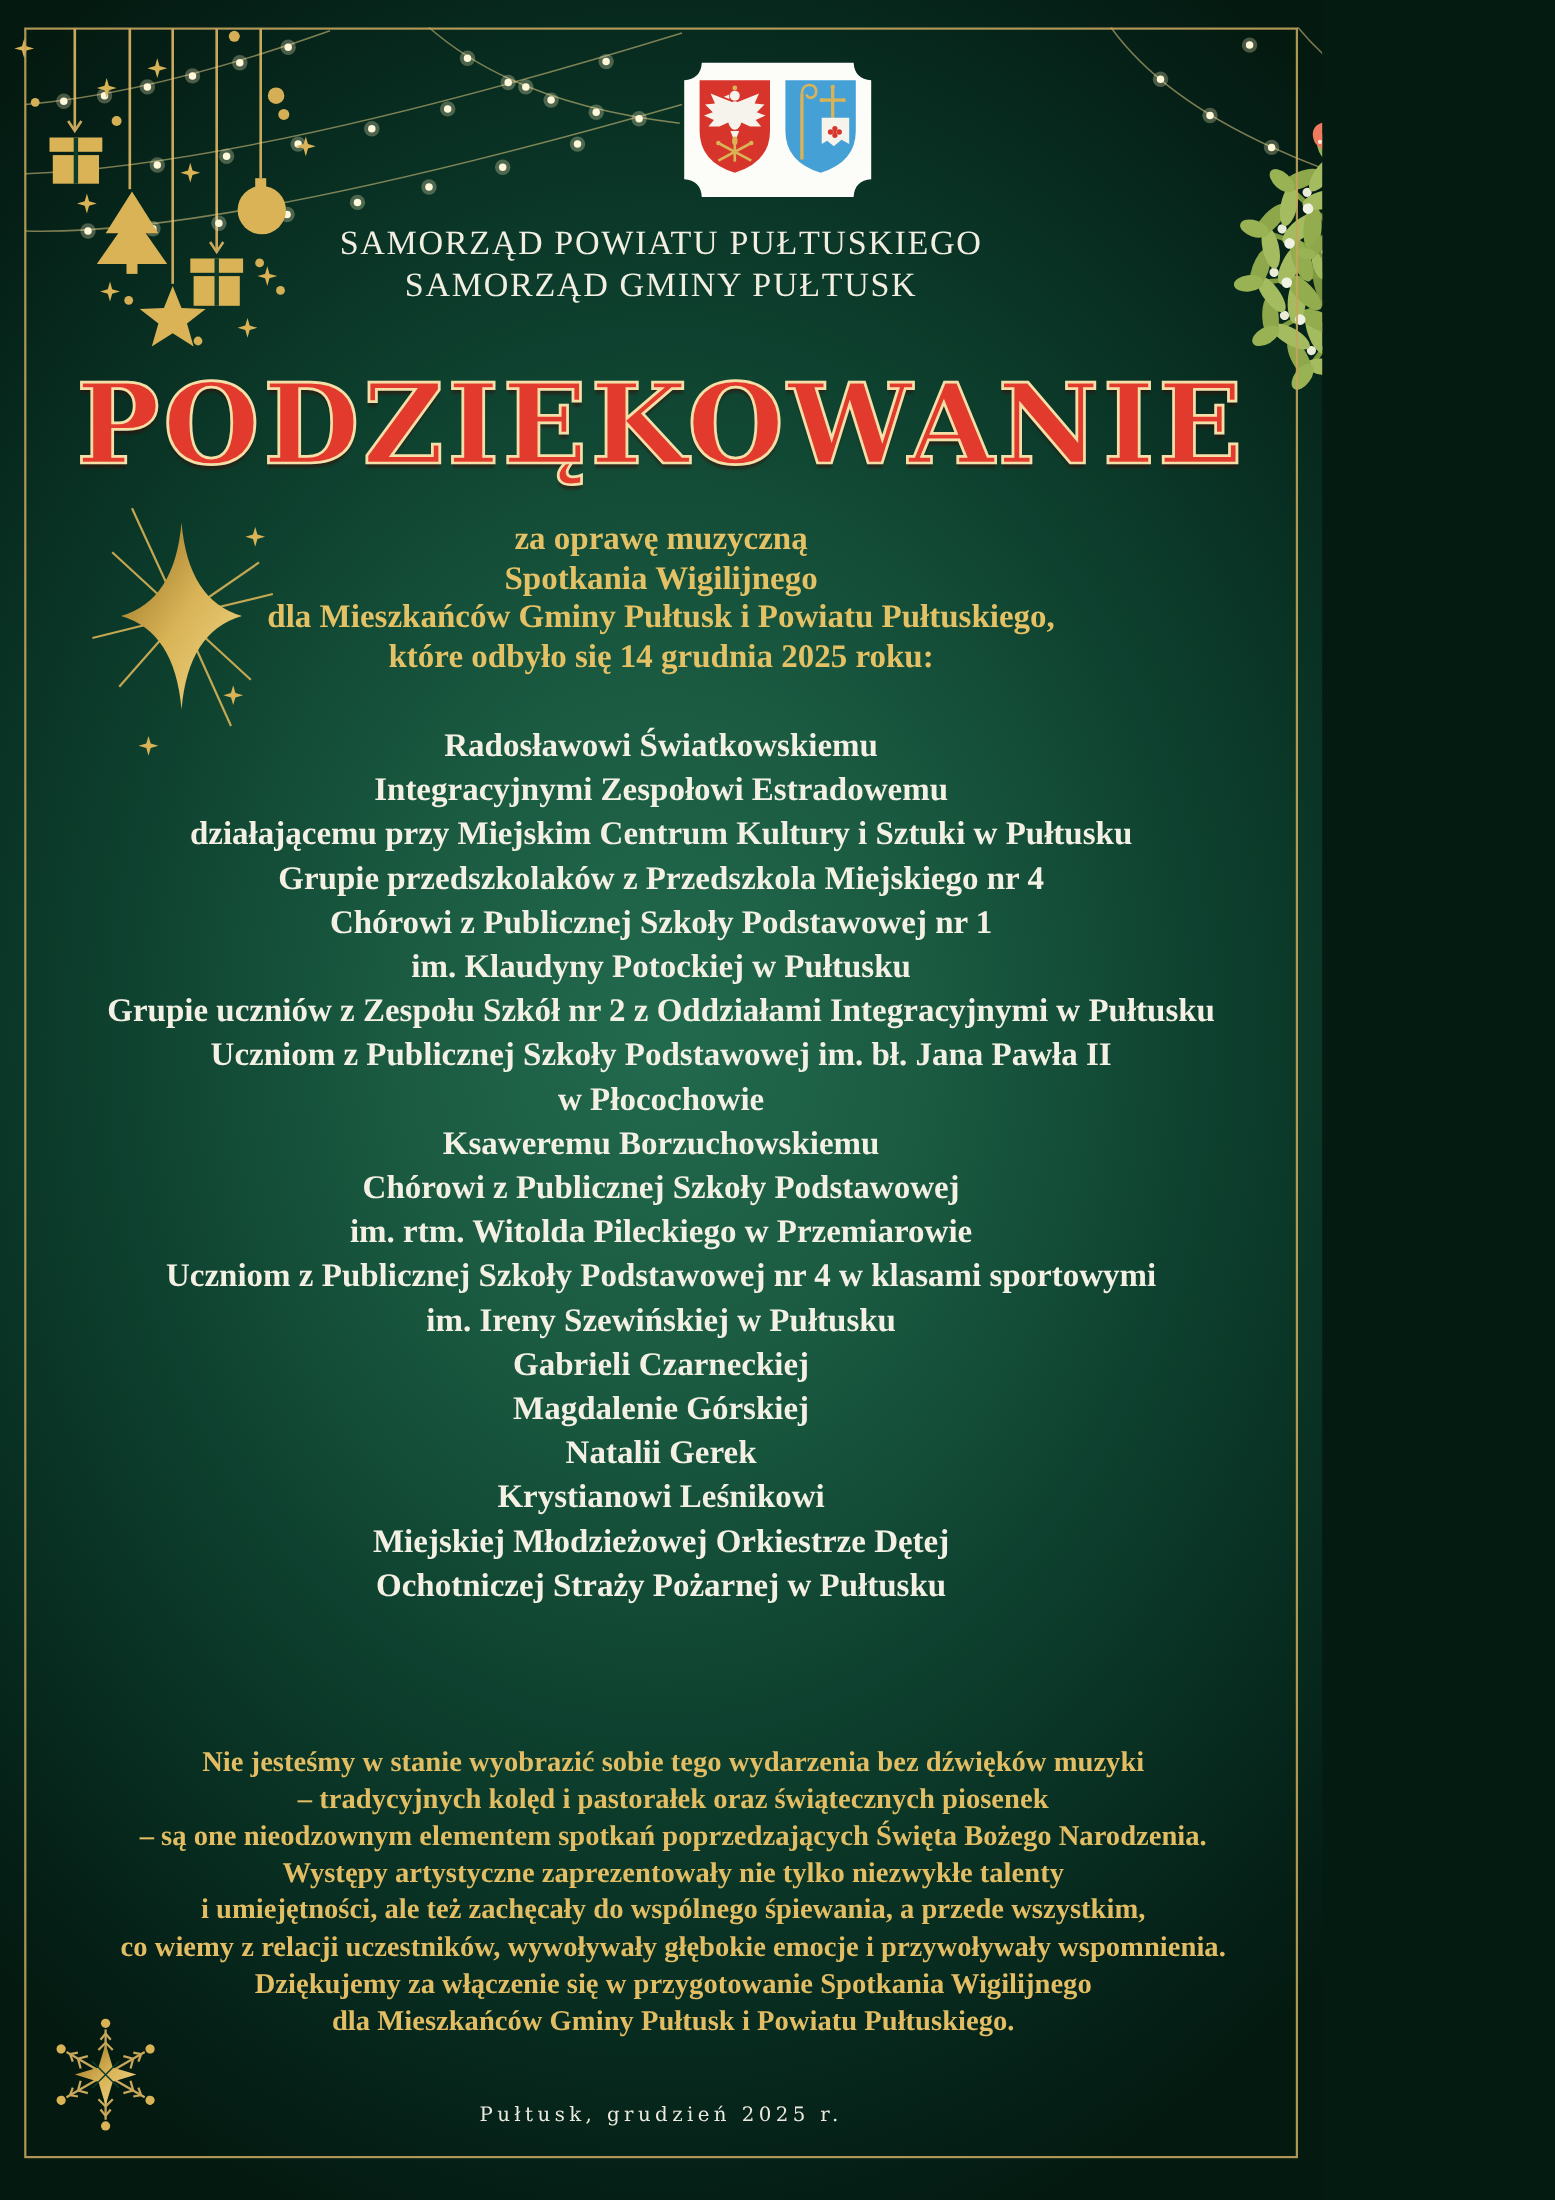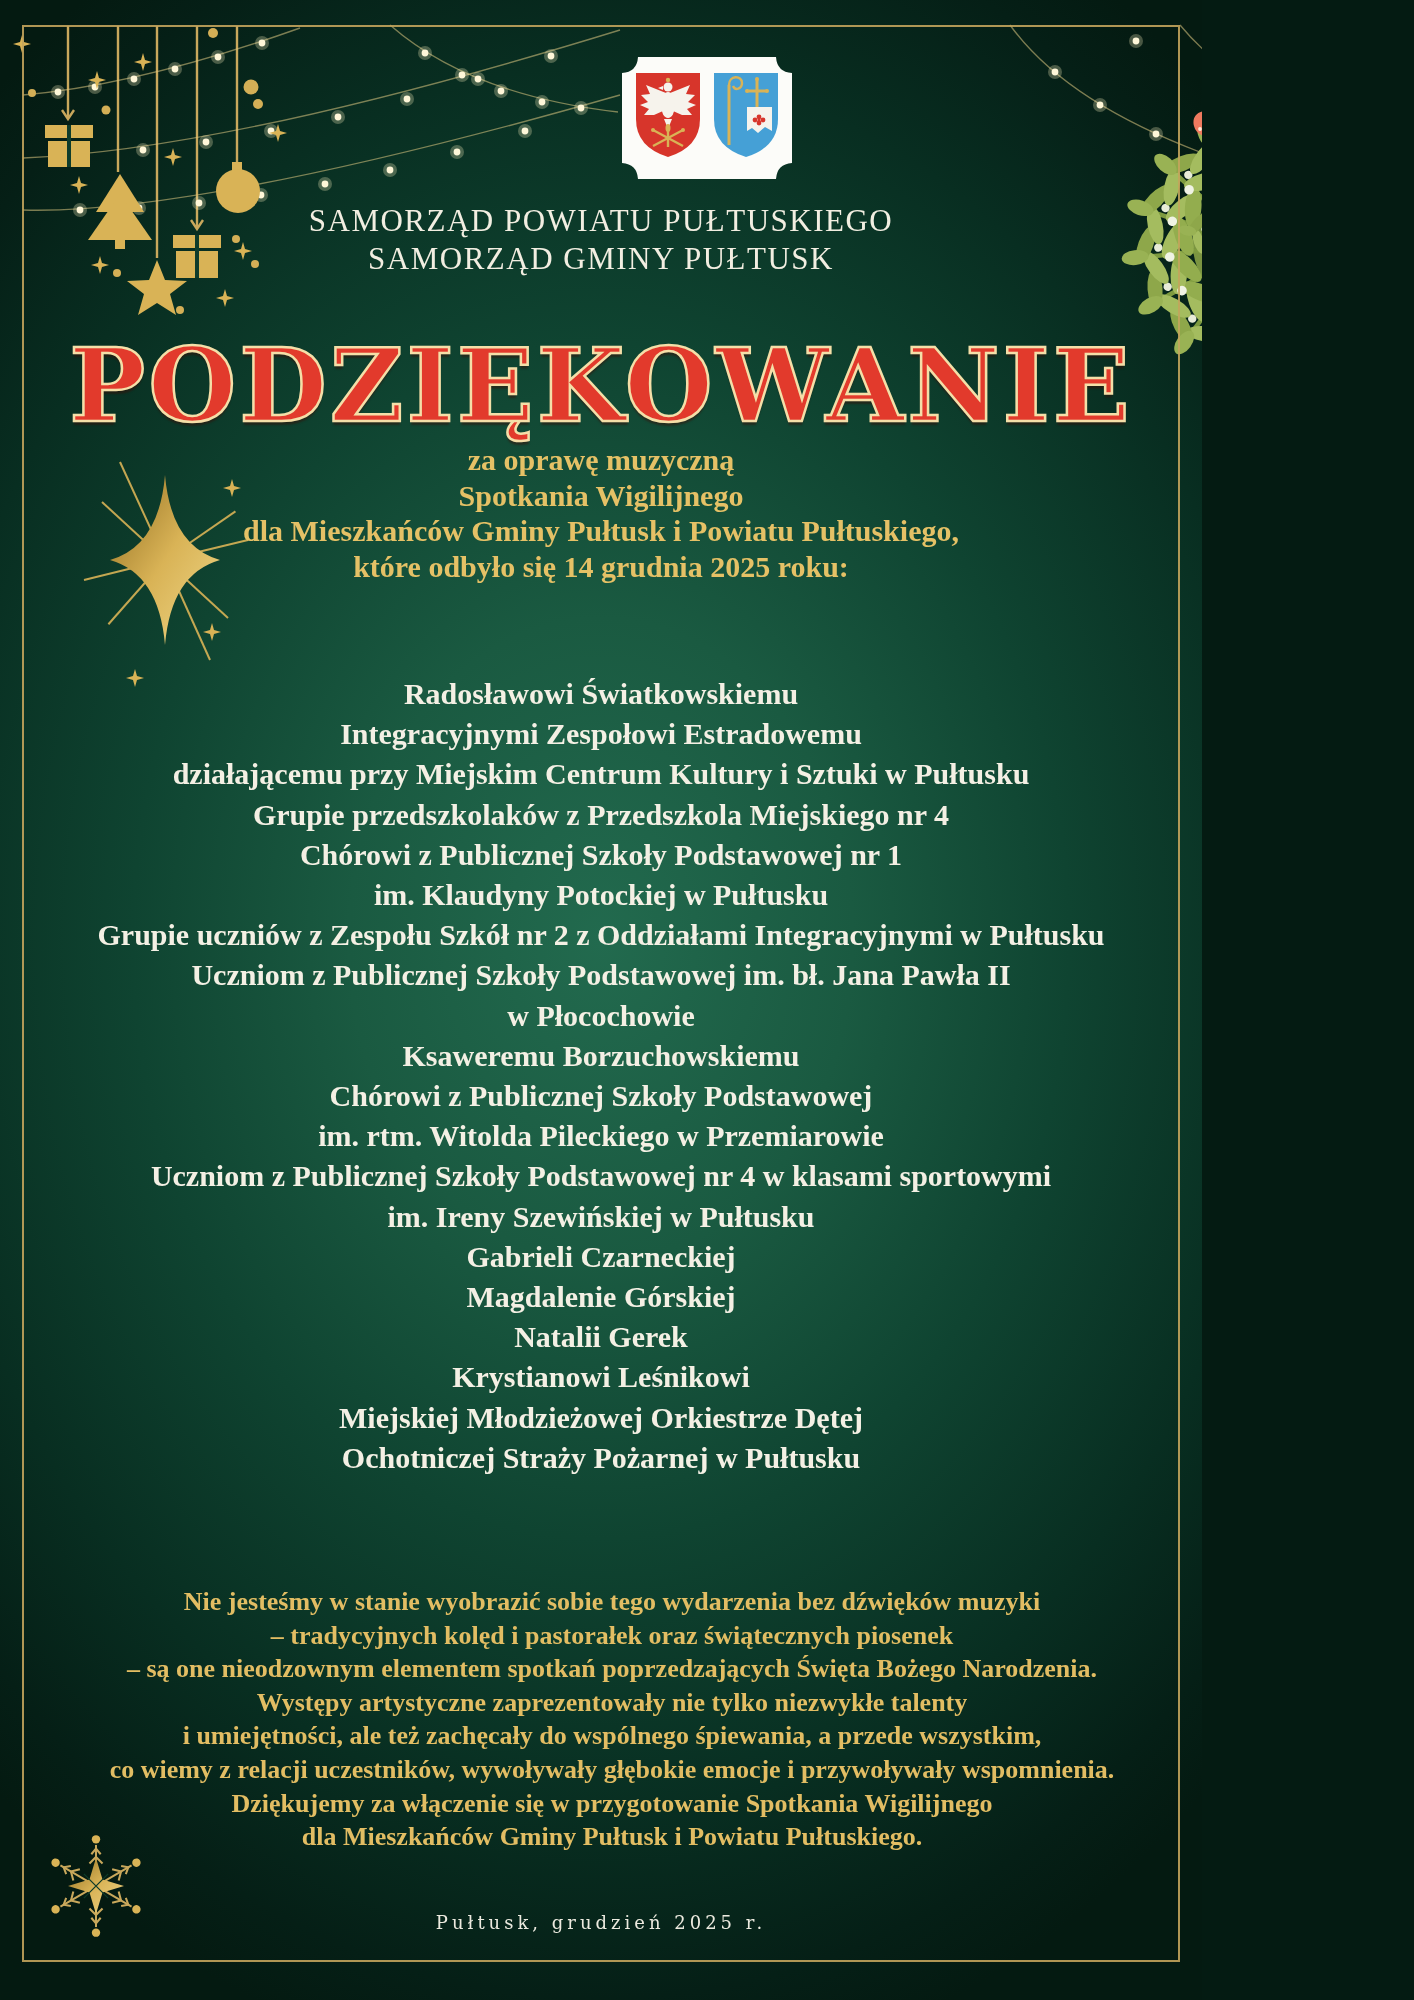--- a/index.html
+++ b/index.html
@@ -14,21 +14,21 @@
   .abs-c{position:absolute;left:0;right:0;text-align:center;z-index:4;}
   .org-line{font-size:31px;letter-spacing:1.5px;color:#f2eee1;font-weight:400;}
   .lead-in{font-size:29px;font-weight:700;color:#e5c166;}
   .big-title{
     font-family:"DejaVu Serif", serif;font-weight:700;
     font-size:101px;line-height:106px;letter-spacing:3px;color:#e23a2c;
     -webkit-text-stroke:2.5px #f4dfa8;
     text-shadow:0 4px 2px rgba(60,10,5,.45);
   }
   .intro{font-size:30px;line-height:35.5px;font-weight:700;color:#e5c166;}
-  .recipients{font-size:30px;line-height:40.2px;font-weight:700;color:#f4f0e4;margin-top:16px;}
+  .recipients{font-size:30px;line-height:40.2px;font-weight:700;color:#f4f0e4;}
   .message{font-size:26px;line-height:33.6px;font-weight:700;color:#e2bd63;margin-left:22px;}
   .dateline{font-family:"DejaVu Serif", serif;font-size:18px;letter-spacing:4px;color:#eceadf;}
   svg{position:absolute;z-index:2;overflow:visible;}
   .defs-svg{width:0;height:0;position:absolute;}
 </style>
 </head>
 <body>
 
 <div class="poster">
 
@@ -337,21 +337,21 @@
       </g>
     </g>
   </svg>
 
   <div class="abs-c org-line" style="top:203px">SAMORZĄD POWIATU PUŁTUSKIEGO</div>
   <div class="abs-c org-line" style="top:241px">SAMORZĄD GMINY PUŁTUSK</div>
 
 
   <div class="abs-c big-title" style="top:333px">PODZIĘKOWANIE</div>
 
-  <div class="abs-c intro" style="top:442px">
+  <div class="abs-c intro" style="top:472px">
     <div>za oprawę muzyczną</div>
     <div>Spotkania Wigilijnego</div>
     <div>dla Mieszkańców Gminy Pułtusk i Powiatu Pułtuskiego,</div>
     <div>które odbyło się 14 grudnia 2025 roku:</div>
   </div>
 
   <div class="abs-c recipients" style="top:658px">
     <div>Radosławowi Światkowskiemu</div>
     <div>Integracyjnymi Zespołowi Estradowemu</div>
     <div>działającemu przy Miejskim Centrum Kultury i Sztuki w Pułtusku</div>

